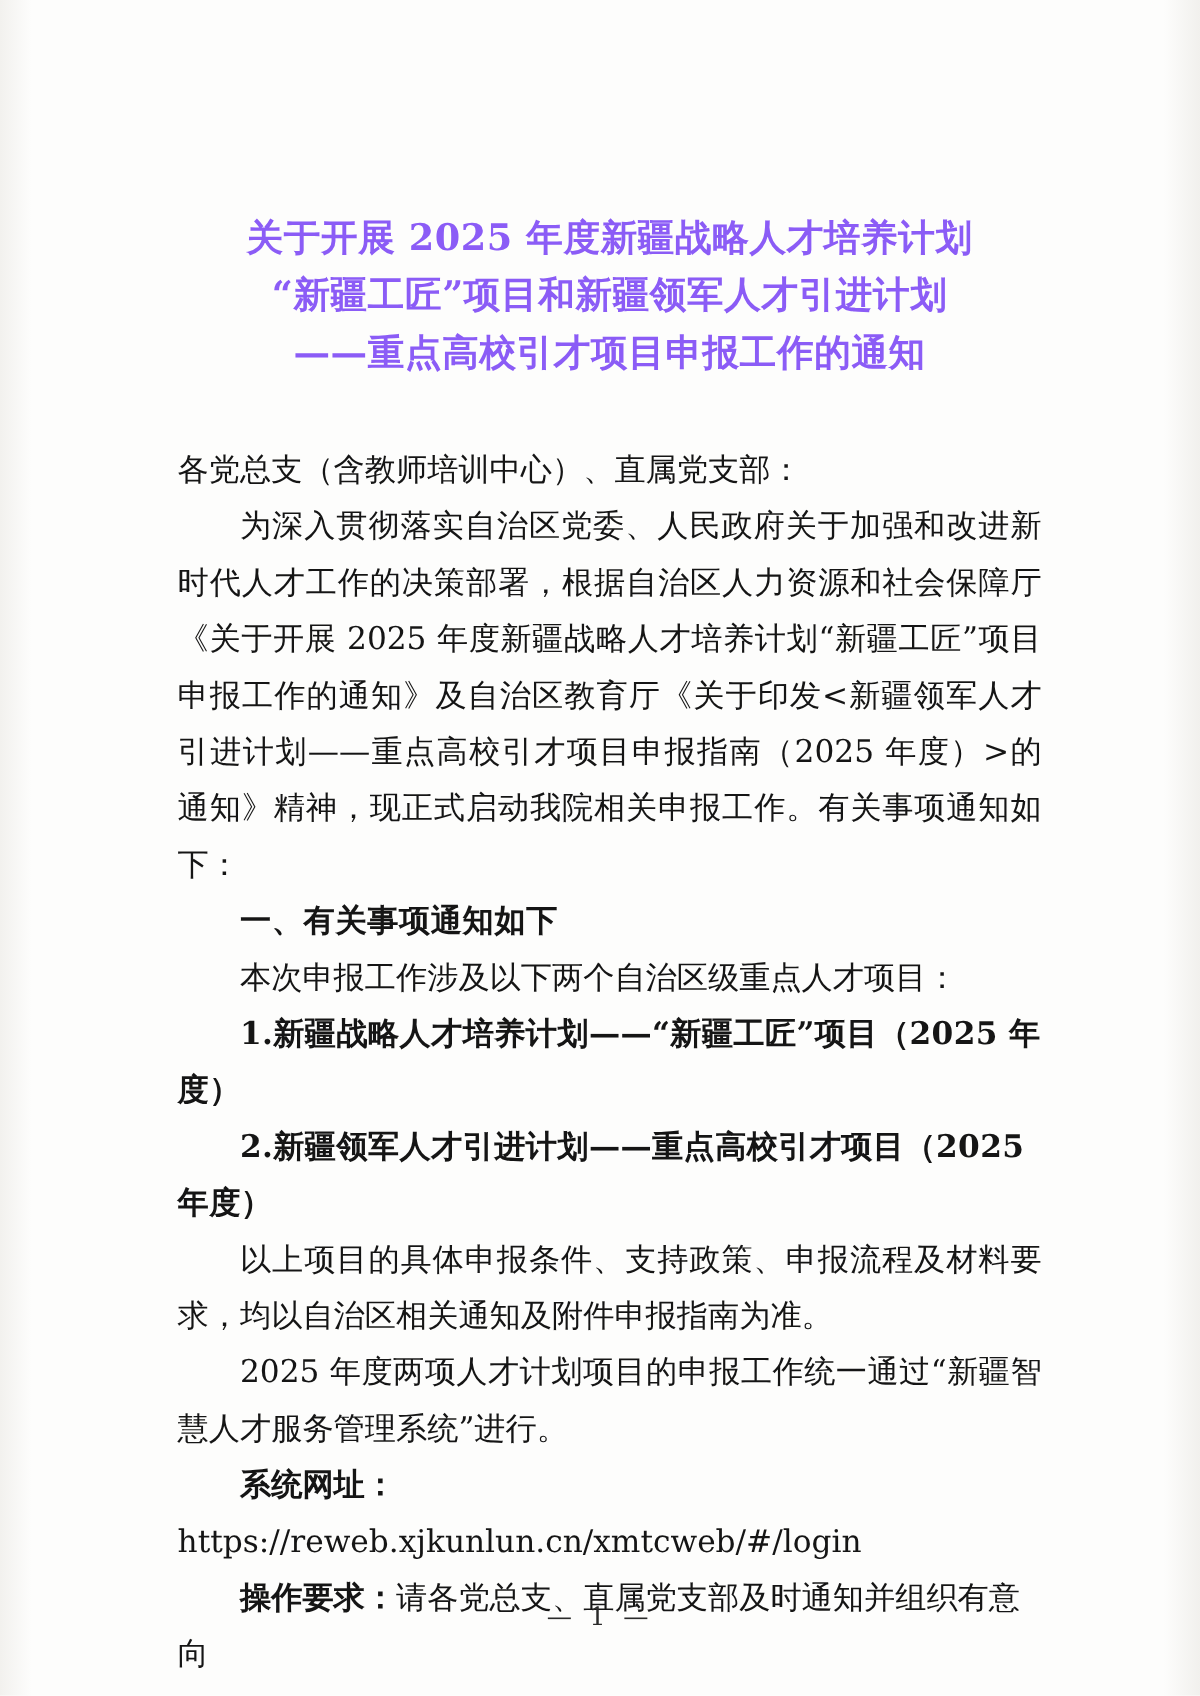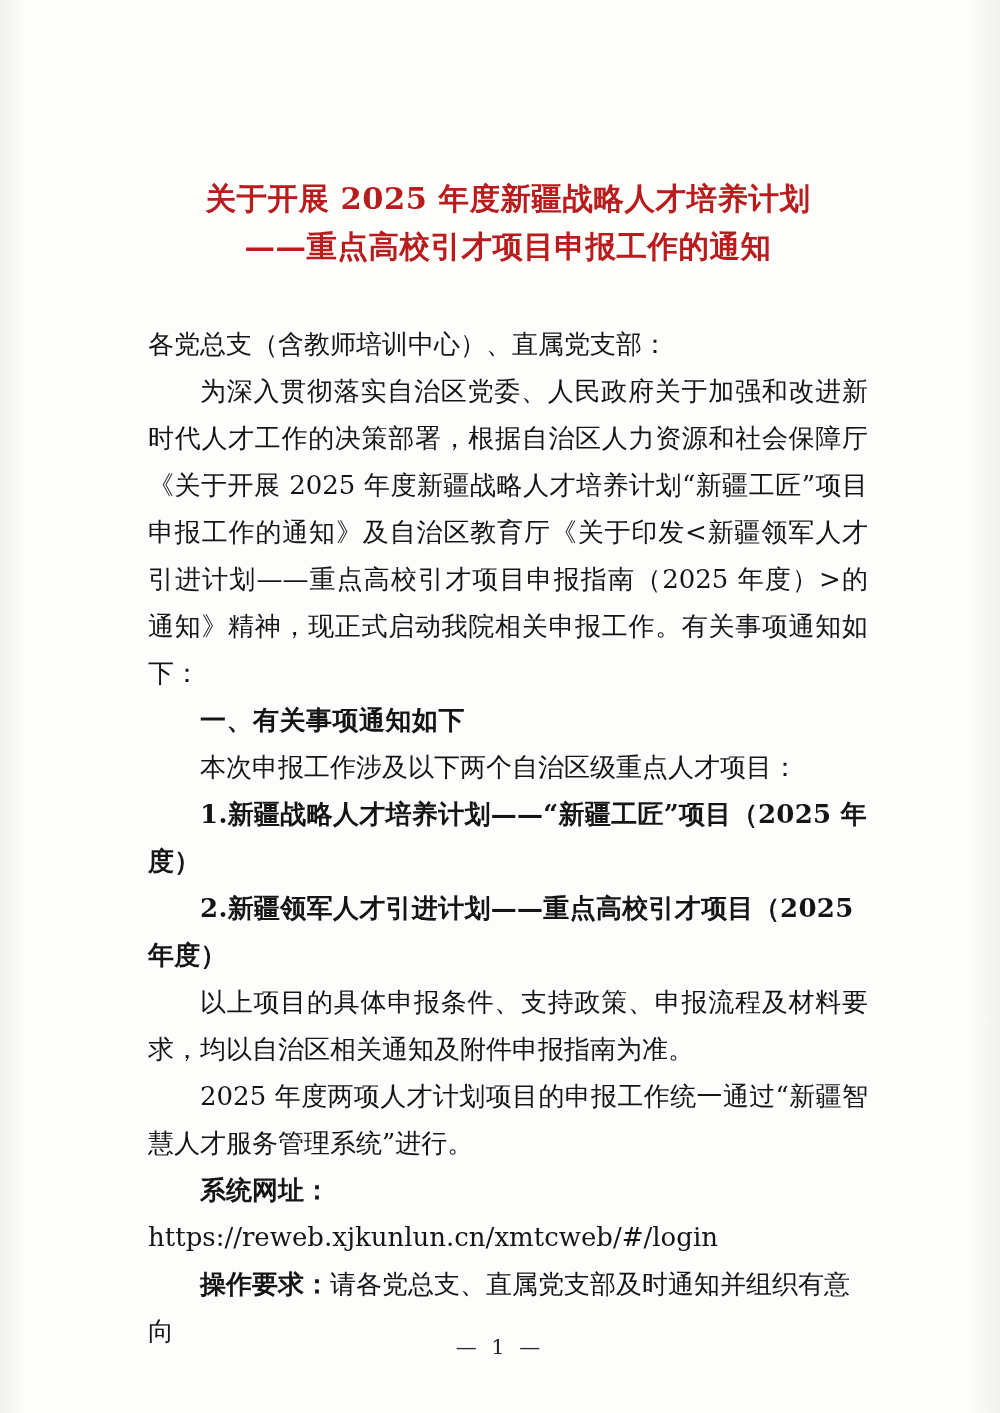--- a/index.html
+++ b/index.html
@@ -28,21 +28,21 @@
     left: 148px;
     top: 175px;
     width: 720px;
   }
   .doc-title {
     text-align: center;
     font-weight: bold;
     font-size: 30.5px;
     line-height: 46px;
     letter-spacing: 0.5px;
-    color: #b91c1c;
+    color: #8b5cf6;
     margin: 0 0 0 0;
     font-family: "DejaVu Serif", "Liberation Serif", serif;
   }
   .doc-title div {
     white-space: nowrap;
   }
   .title-line2 {
     margin-top: 2px;
   }
   .title-line3 {
@@ -119,20 +119,21 @@
 <body>
 
 <div class="page">
   <div class="paper-edge-left"></div>
   <div class="paper-edge-right"></div>
 
   <div class="content">
 
     <div class="doc-title">
       <div>关于开展 2025 年度新疆战略人才培养计划</div>
+      <div class="title-line2">“新疆工匠”项目和新疆领军人才引进计划</div>
       <div class="title-line3">——重点高校引才项目申报工作的通知</div>
     </div>
 
     <div class="body-block">
 
       <p class="p-flush">各党总支（含教师培训中心）、直属党支部：</p>
 
       <p class="p-indent">为深入贯彻落实自治区党委、人民政府关于加强和改进新时代人才工作的决策部署，根据自治区人力资源和社会保障厅《关于开展 2025 年度新疆战略人才培养计划“新疆工匠”项目申报工作的通知》及自治区教育厅《关于印发&lt;新疆领军人才引进计划——重点高校引才项目申报指南（2025 年度）&gt;的通知》精神，现正式启动我院相关申报工作。有关事项通知如下：</p>
 
       <p class="heading">一、有关事项通知如下</p>

